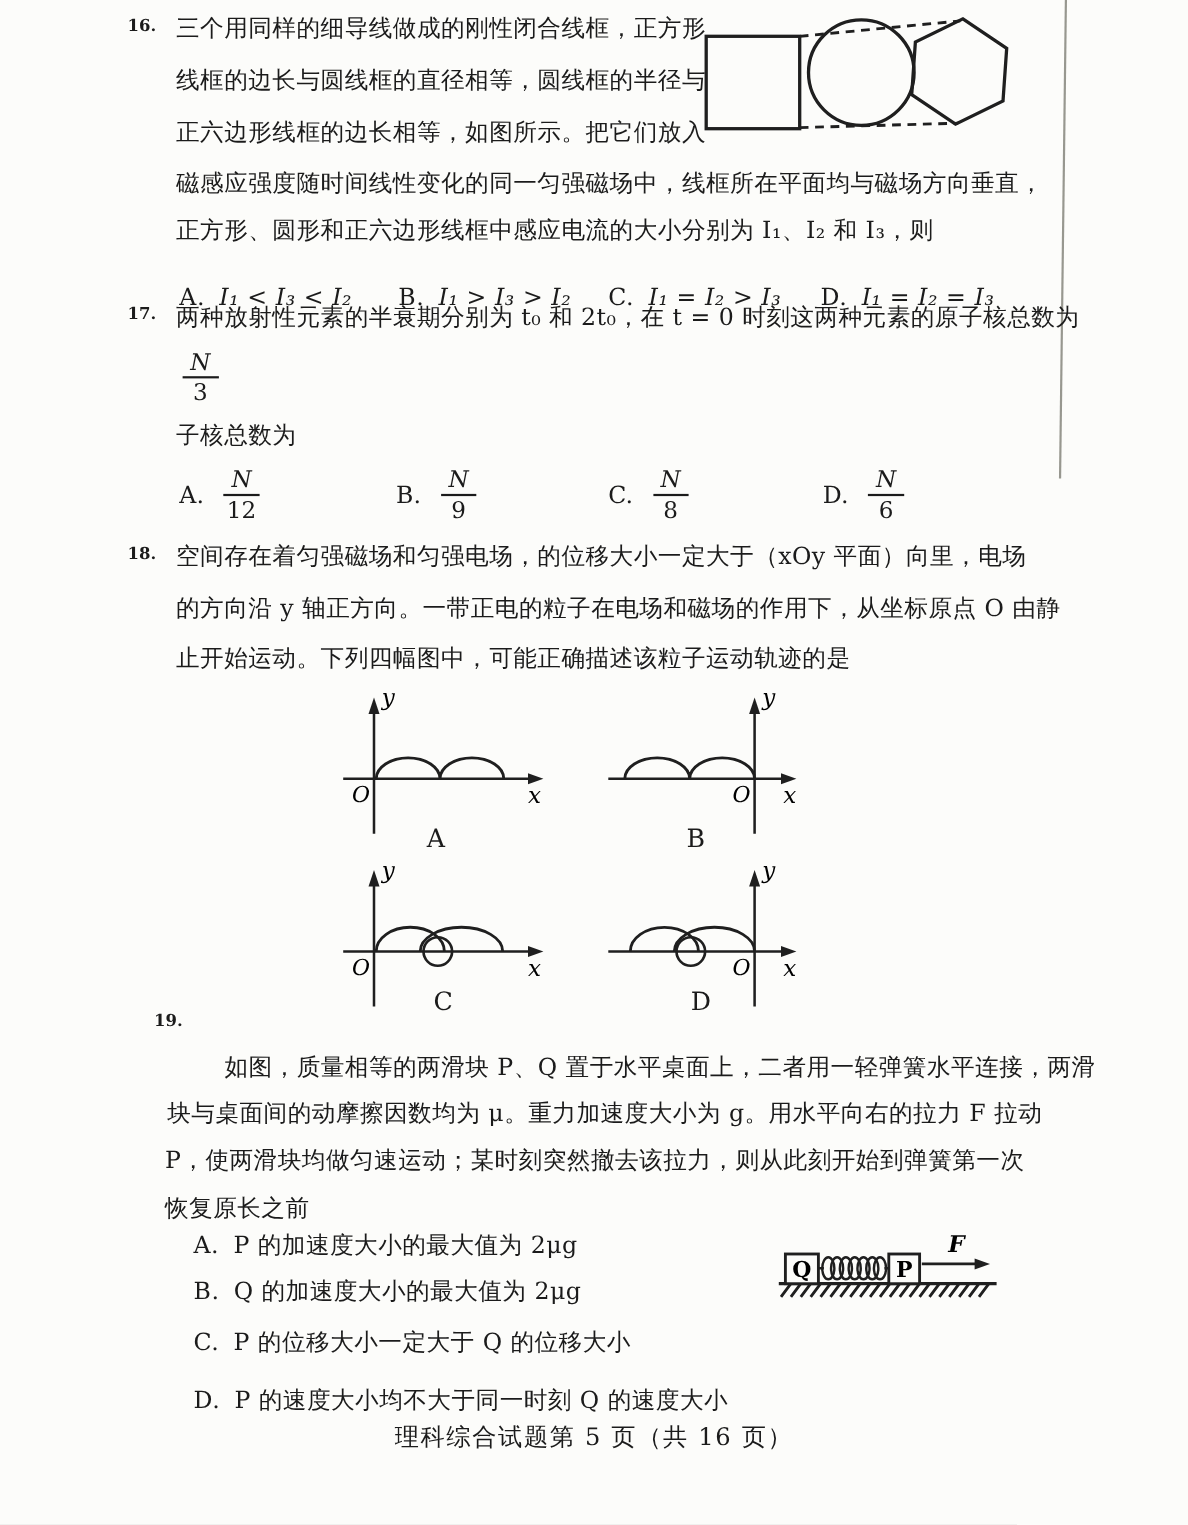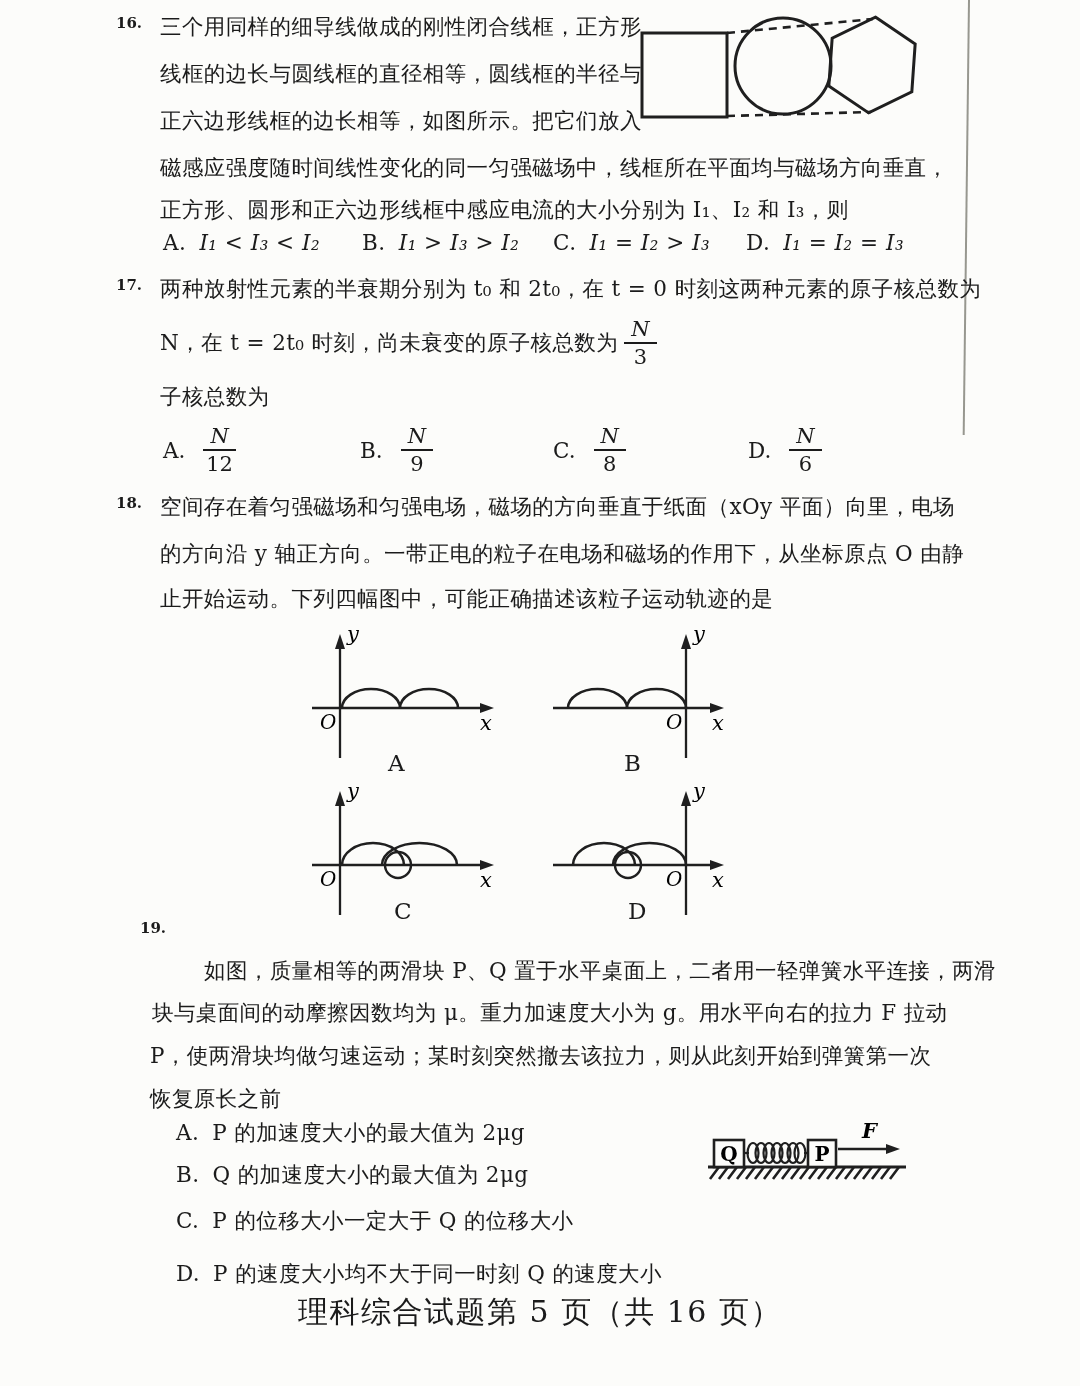--- a/index.html
+++ b/index.html
@@ -4,31 +4,31 @@
 <style>
   html,body{margin:0;padding:0;background:#e8e8e6;}
   .page{
     position:relative;width:1080px;height:1386px;margin:0 auto;
     background:#fcfcfa;color:#1b1b1b;overflow:hidden;
     font-family:"DejaVu Serif","Liberation Serif",serif;
   }
   .abs{position:absolute;white-space:nowrap;}
   .body-text{font-size:21.5px;letter-spacing:0.4px;line-height:1.2;}
   .qnum{font-weight:bold;font-size:15px;}
-  .formula{font-style:italic;letter-spacing:0.5px;}
+  .formula{font-style:italic;letter-spacing:0.5px;margin-top:28px;}
   .opt-inline .opt-label{margin-right:13px;font-style:normal;}
   .line-flex{position:absolute;display:flex;align-items:center;white-space:nowrap;}
   .frac{display:inline-block;text-align:center;line-height:1.05;font-size:21px;margin:0 6px;}
   .frac-num{display:block;border-bottom:2px solid #1b1b1b;padding:0 7px 2px;font-style:italic;}
   .frac-den{display:block;padding-top:2px;font-style:normal;}
   .opt-frac{position:absolute;display:flex;align-items:center;}
   .opt-frac .opt-label{margin-right:12px;font-size:21.5px;}
   .plot-label{position:absolute;font-size:23px;letter-spacing:1px;}
   .scan-line{position:absolute;background:#97978f;}
-  .footer{position:absolute;left:0;width:100%;text-align:center;font-size:30px;letter-spacing:1.5px;}
+  .footer{position:absolute;left:0;width:100%;text-align:center;font-size:22px;letter-spacing:1.5px;}
   svg text{font-family:"DejaVu Serif","Liberation Serif",serif;}
   .svg-var{font-style:italic;}
 </style>
 </head>
 <body>
 
 <div class="page">
 
   <div class="scan-line" style="left:968px;top:0;width:2px;height:435px;transform:rotate(0.7deg);transform-origin:top;"></div>
 
@@ -60,21 +60,20 @@
     <div class="abs body-text formula opt-inline" style="left:746px;top:230px;">
       <span class="opt-label">D.</span><span>I₁ = I₂ = I₃</span>
     </div>
   </div>
 
   <div>
     <div class="abs qnum" style="left:116px;top:276px;">17.</div>
     <div class="abs body-text" style="left:160px;top:276px;">两种放射性元素的半衰期分别为 t₀ 和 2t₀，在 t = 0 时刻这两种元素的原子核总数为</div>
 
     <div class="line-flex body-text" style="left:160px;top:312px;height:62px;">
-      <span>N，在 t = 2t₀ 时刻，尚未衰变的原子核总数为</span>
       <span class="frac">
         <span class="frac-num">N</span>
         <span class="frac-den">3</span>
       </span>
     </div>
 
     <div class="abs body-text" style="left:160px;top:384px;">子核总数为</div>
 
     <div class="opt-frac" style="left:163px;top:420px;height:60px;">
       <span class="opt-label">A.</span>
@@ -101,21 +100,21 @@
       <span class="opt-label">D.</span>
       <span class="frac">
         <span class="frac-num">N</span>
         <span class="frac-den">6</span>
       </span>
     </div>
   </div>
 
   <div>
     <div class="abs qnum" style="left:116px;top:494px;">18.</div>
-    <div class="abs body-text" style="left:160px;top:494px;">空间存在着匀强磁场和匀强电场，磁场的方向垂直于纸面（xOy 平面）向里，电场</div>
+    <div class="abs body-text" style="left:160px;top:494px;">空间存在着匀强磁场和匀强电场，的位移大小一定大于（xOy 平面）向里，电场</div>
     <div class="abs body-text" style="left:160px;top:541px;">的方向沿 y 轴正方向。一带正电的粒子在电场和磁场的作用下，从坐标原点 O 由静</div>
     <div class="abs body-text" style="left:160px;top:586px;">止开始运动。下列四幅图中，可能正确描述该粒子运动轨迹的是</div>
 
     <svg class="abs" style="left:300px;top:613px;" width="240" height="150" viewBox="0 0 240 150">
       <line x1="12" y1="95" x2="184" y2="95" stroke="#1f1f1f" stroke-width="2.3"></line>
       <polygon points="180,90 180,100 194,95" fill="#1f1f1f"></polygon>
       <line x1="40" y1="145" x2="40" y2="33" stroke="#1f1f1f" stroke-width="2.3"></line>
       <polygon points="35,36 45,36 40,21" fill="#1f1f1f"></polygon>
       <path d="M42,95 A29,19 0 0 1 100,95 A29,19 0 0 1 158,95" fill="none" stroke="#1f1f1f" stroke-width="2.6"></path>
       <text class="svg-var" x="47" y="28" font-size="21">y</text>

